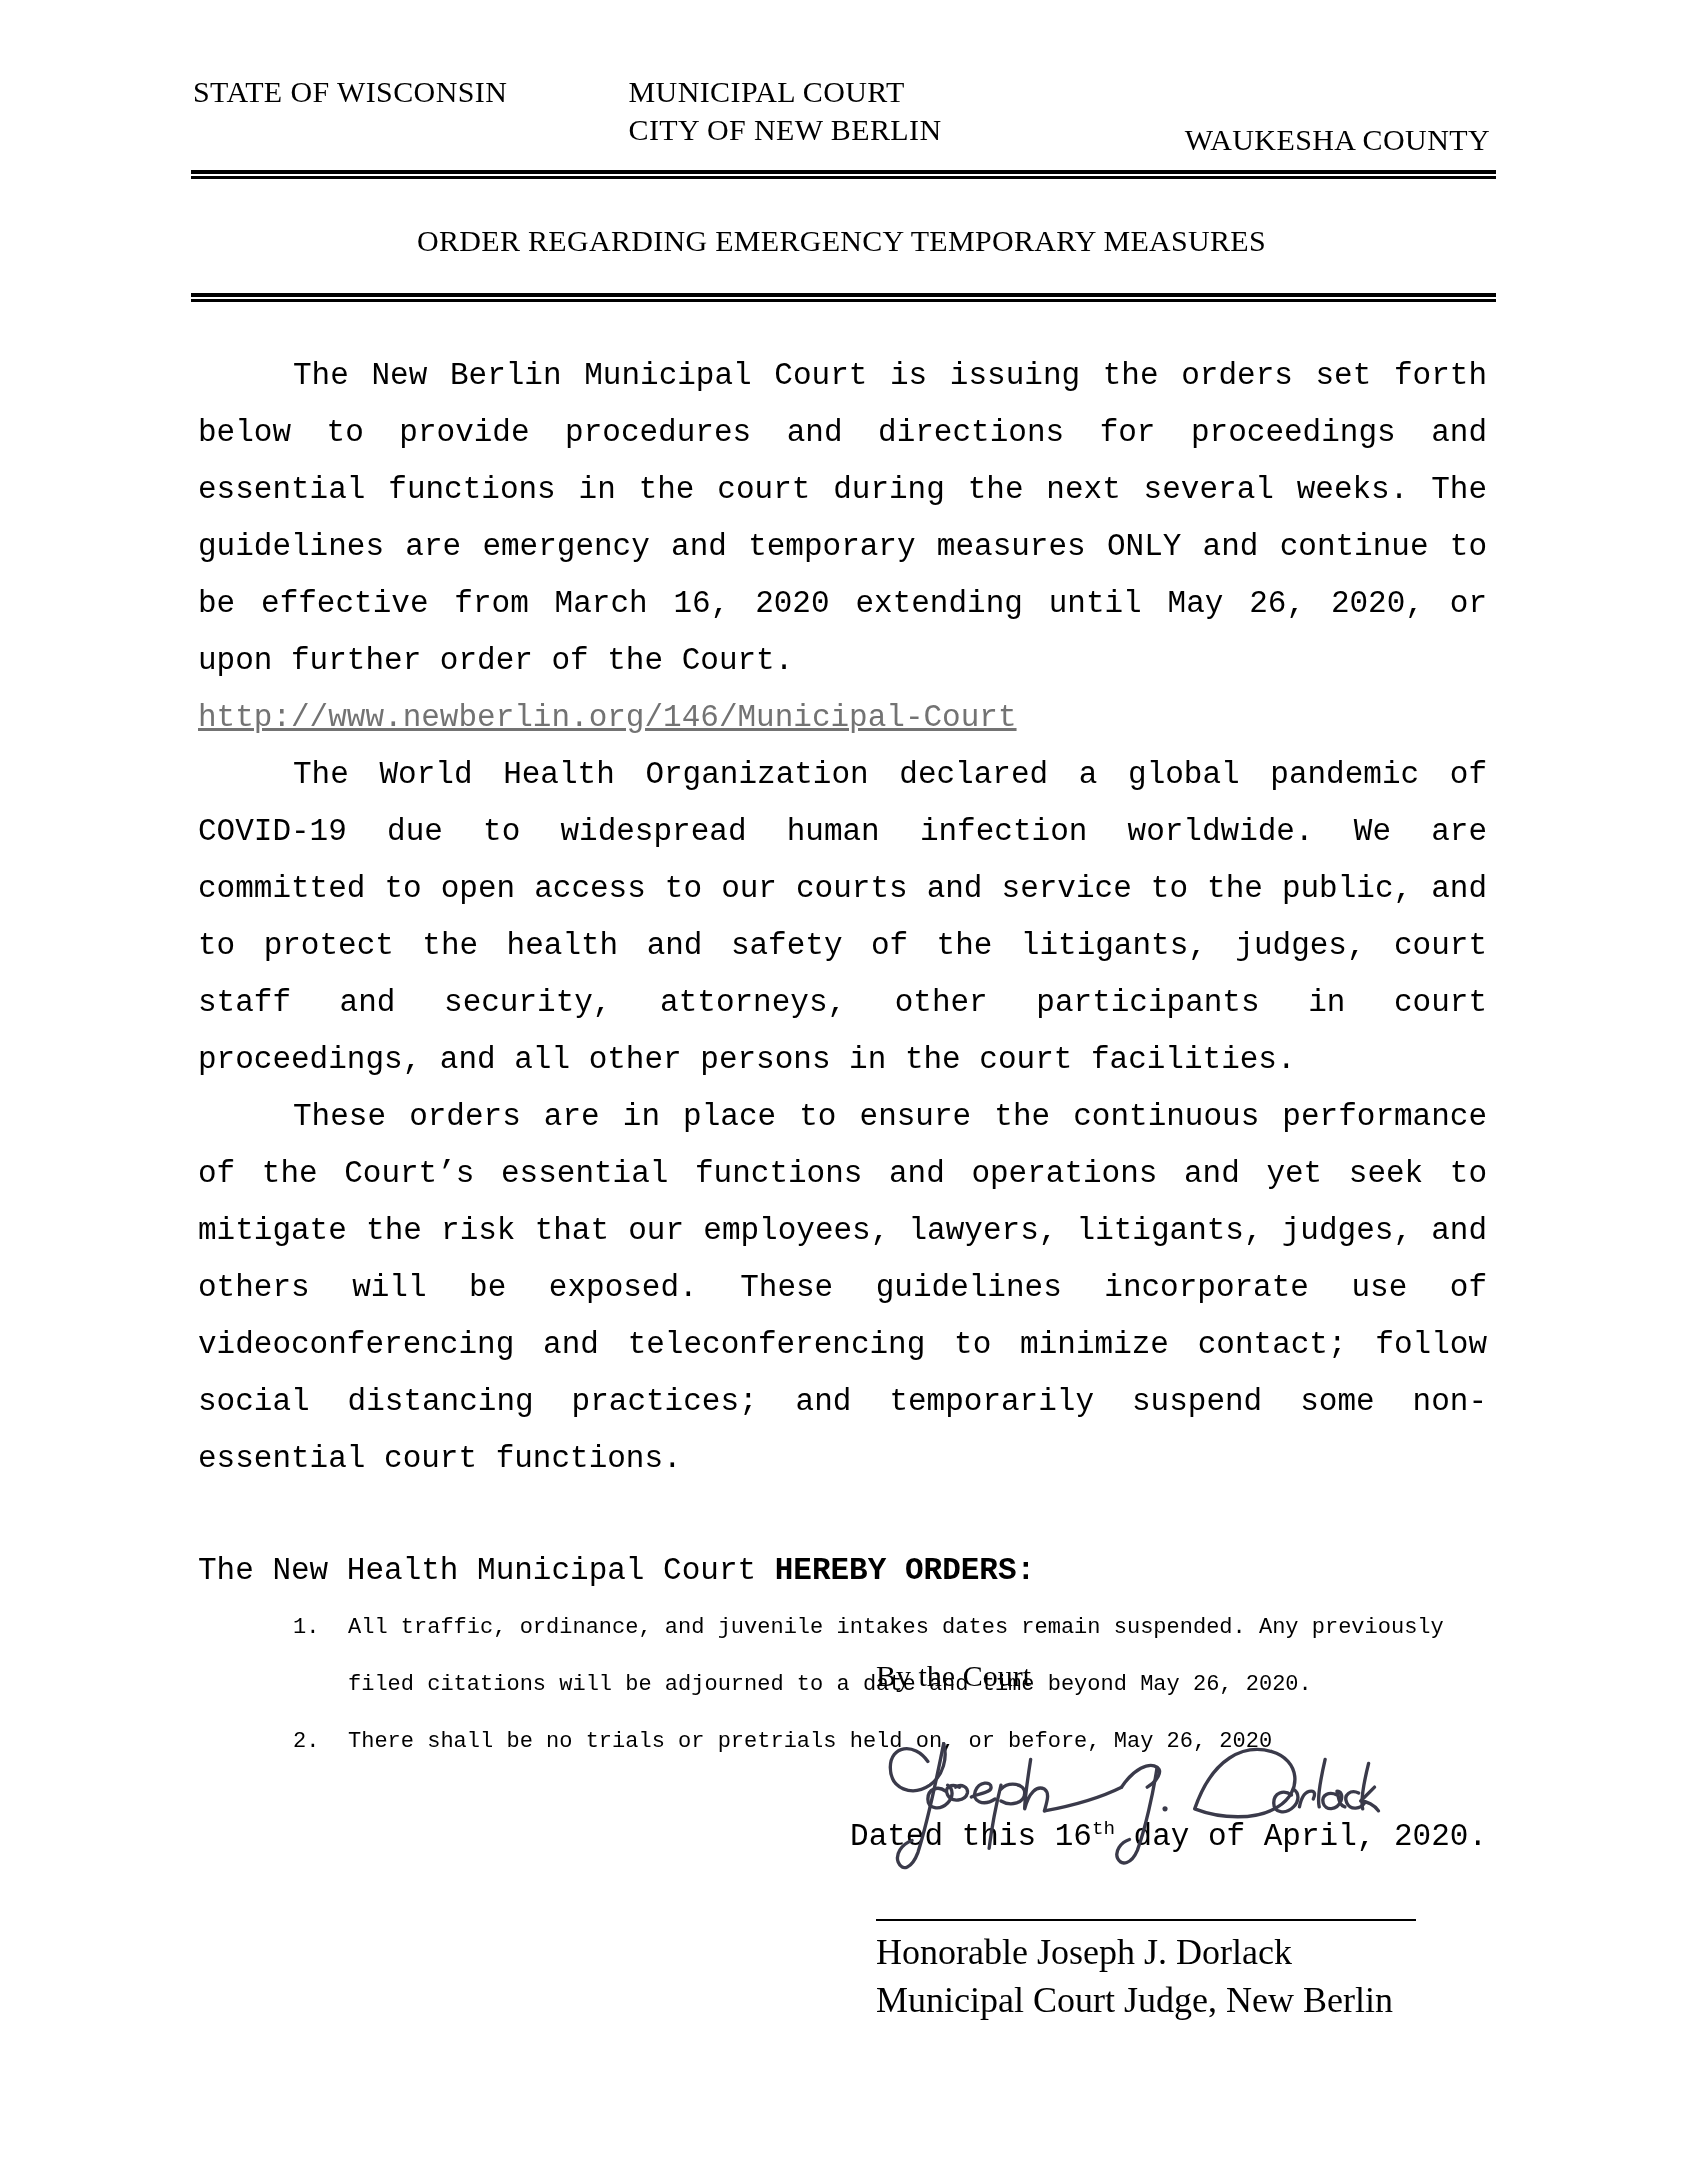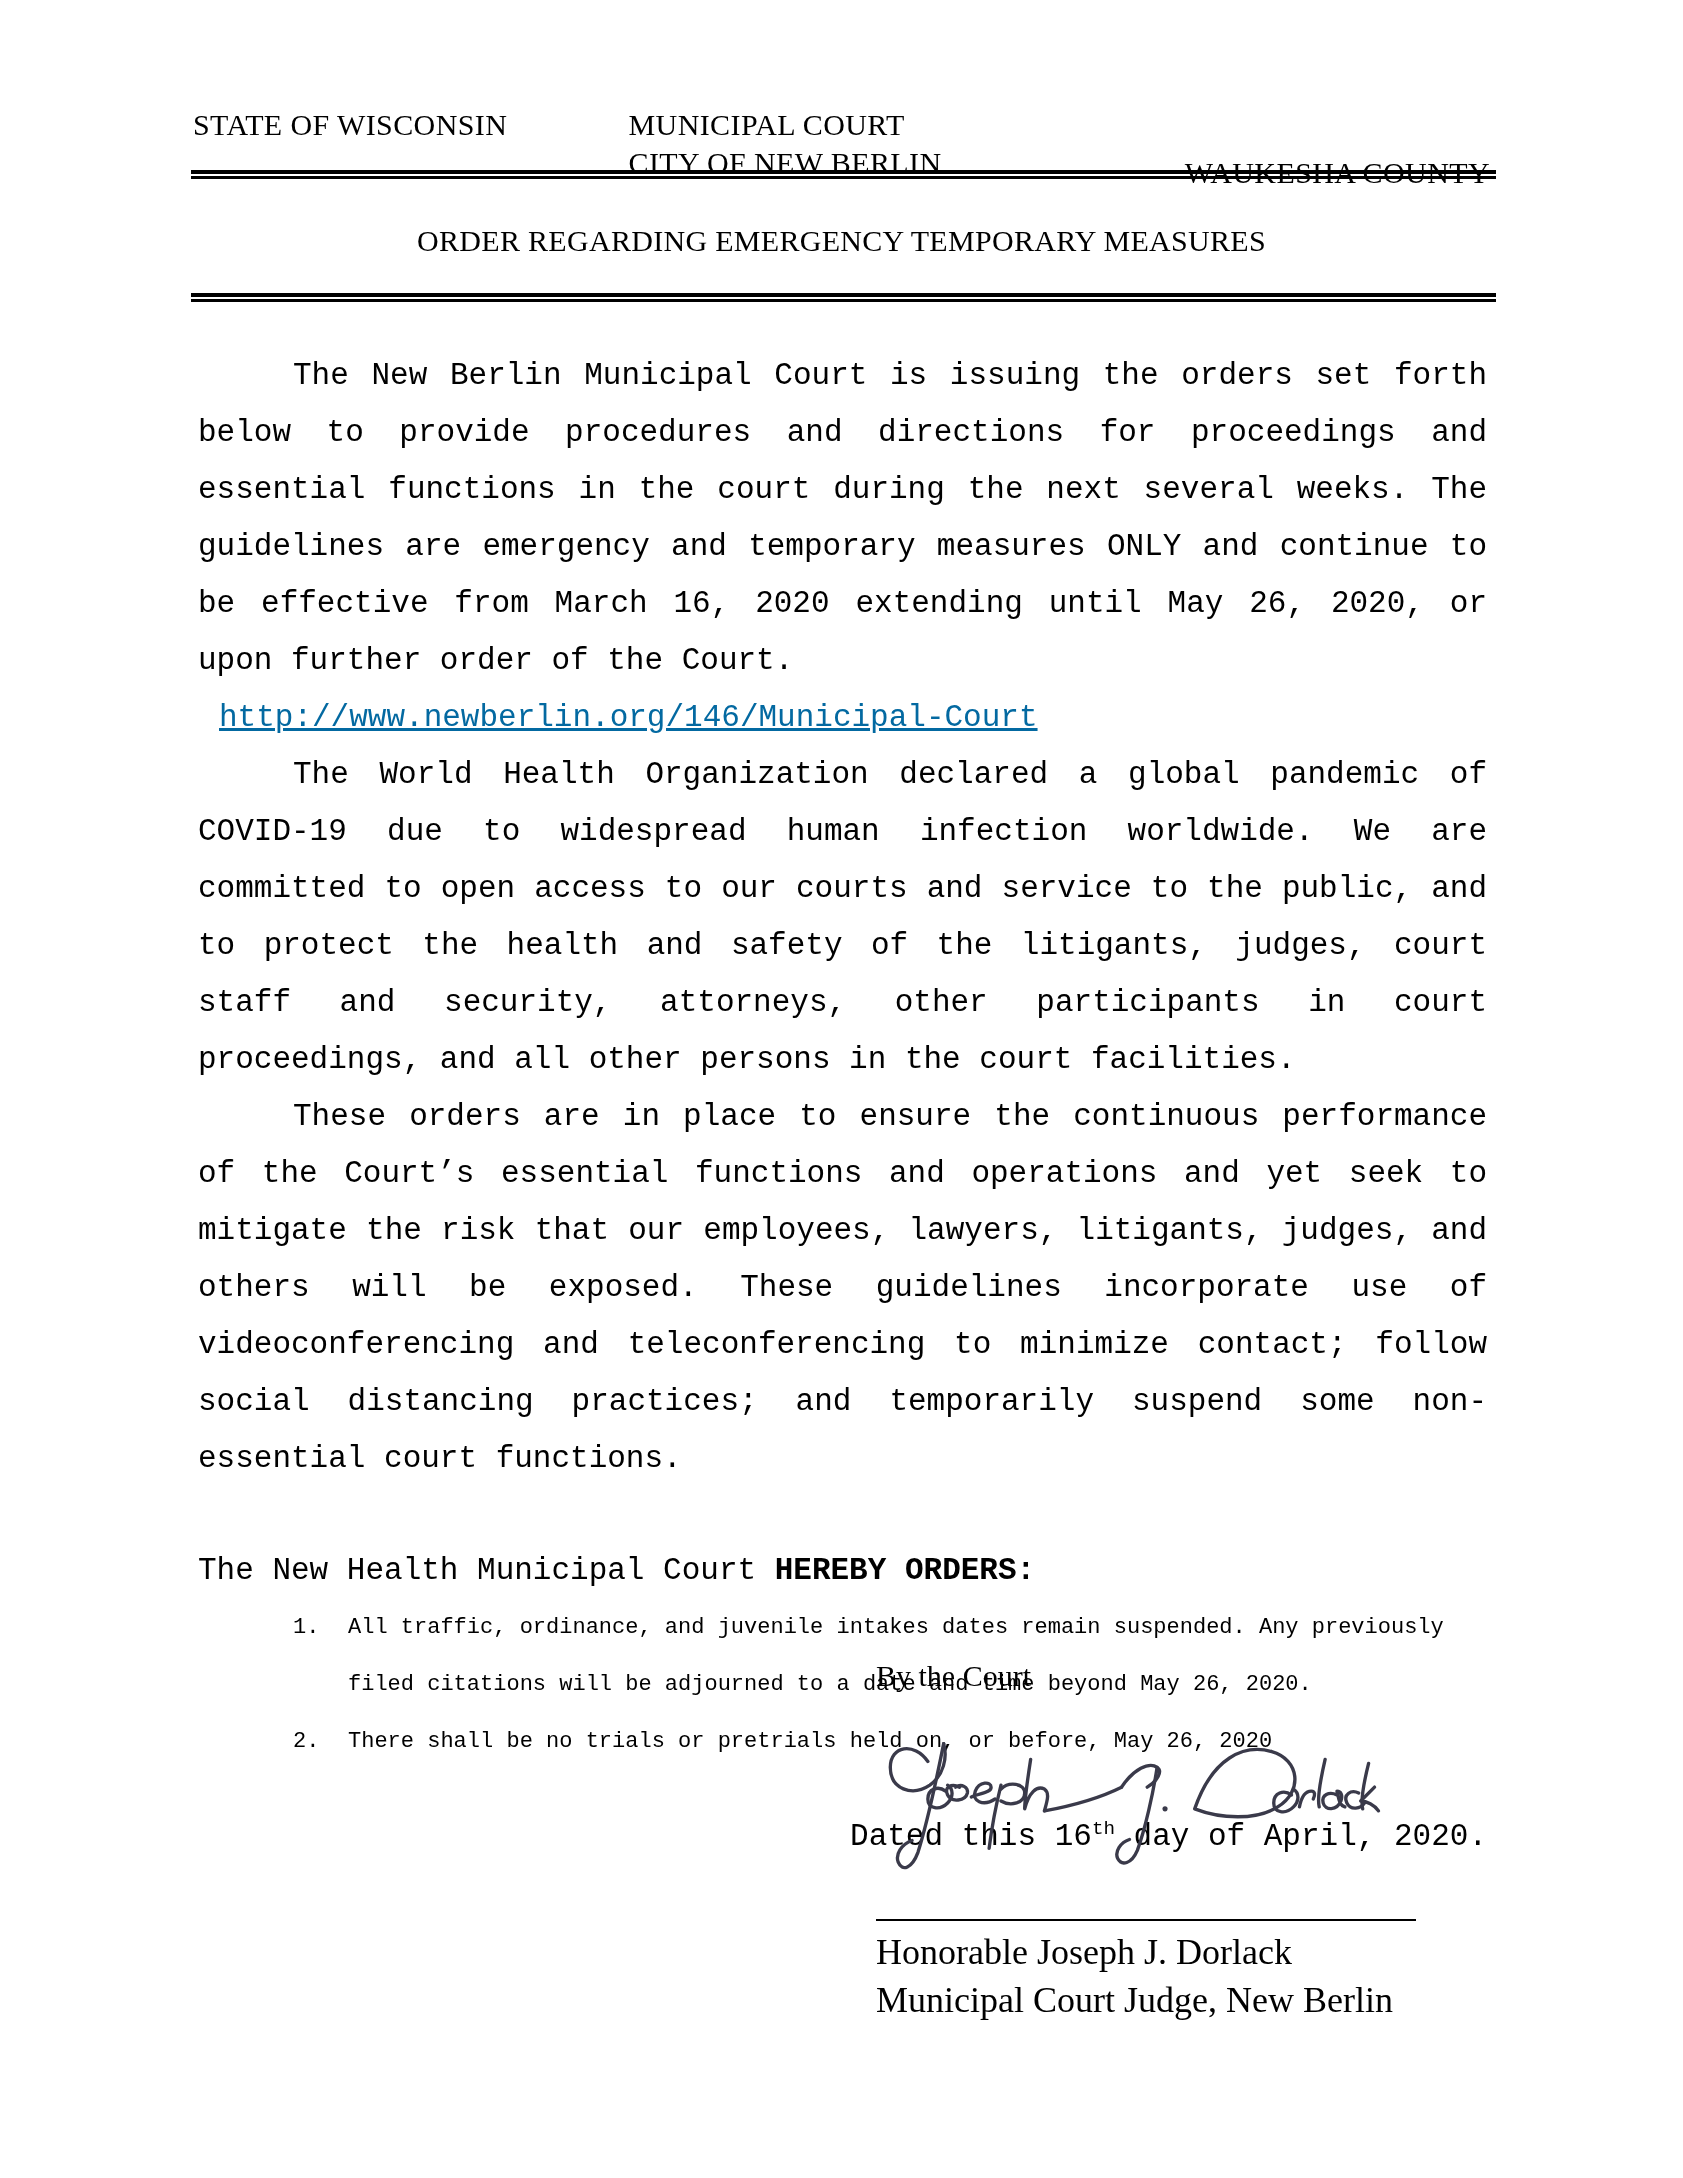--- a/index.html
+++ b/index.html
@@ -22,21 +22,21 @@
     width: 1683px;
     height: 2178px;
     padding: 0;
     box-sizing: border-box;
   }
 
   
   .header {
     position: absolute;
     left: 193px;
-    top: 106px;
+    top: 73px;
     width: 1297px;
   }
   .header-row {
     display: flex;
     justify-content: space-between;
     align-items: flex-start;
     font-size: 30px;
     line-height: 1.28;
     letter-spacing: 0.4px;
   }
@@ -87,24 +87,23 @@
     text-align: justify;
     text-justify: inter-word;
     font-size: 31px;
     line-height: 57px;
     text-indent: 95px;
   }
   p.para.noindent { text-indent: 0; }
   p.para:last-child { margin-bottom: 0; }
 
   a.url-link {
-    color: #0369a1;
+    color: #737373;
     text-decoration: underline;
     font-size: 31px;
-    margin-left: 21px;
   }
   .spacer-md  { height: 42px; }
   .spacer-lg  { height: 55px; }
 
   .orders-lead {
     font-size: 31px;
     line-height: 57px;
     text-align: left;
   }
   .orders-lead b { font-weight: bold; }

